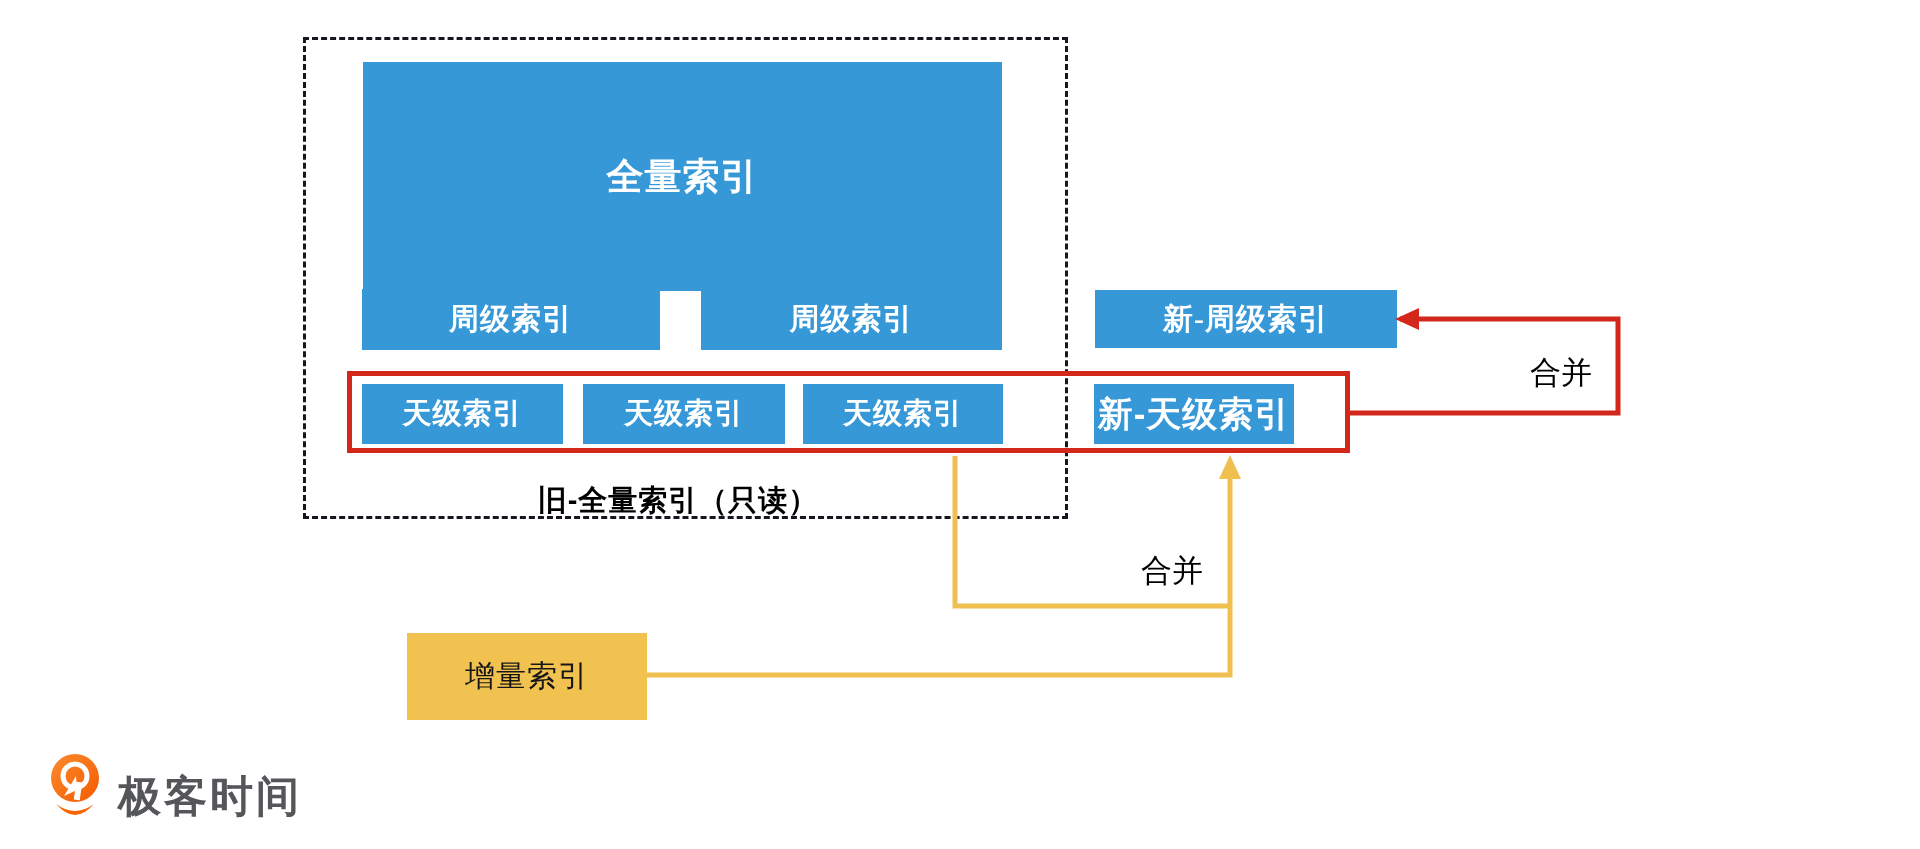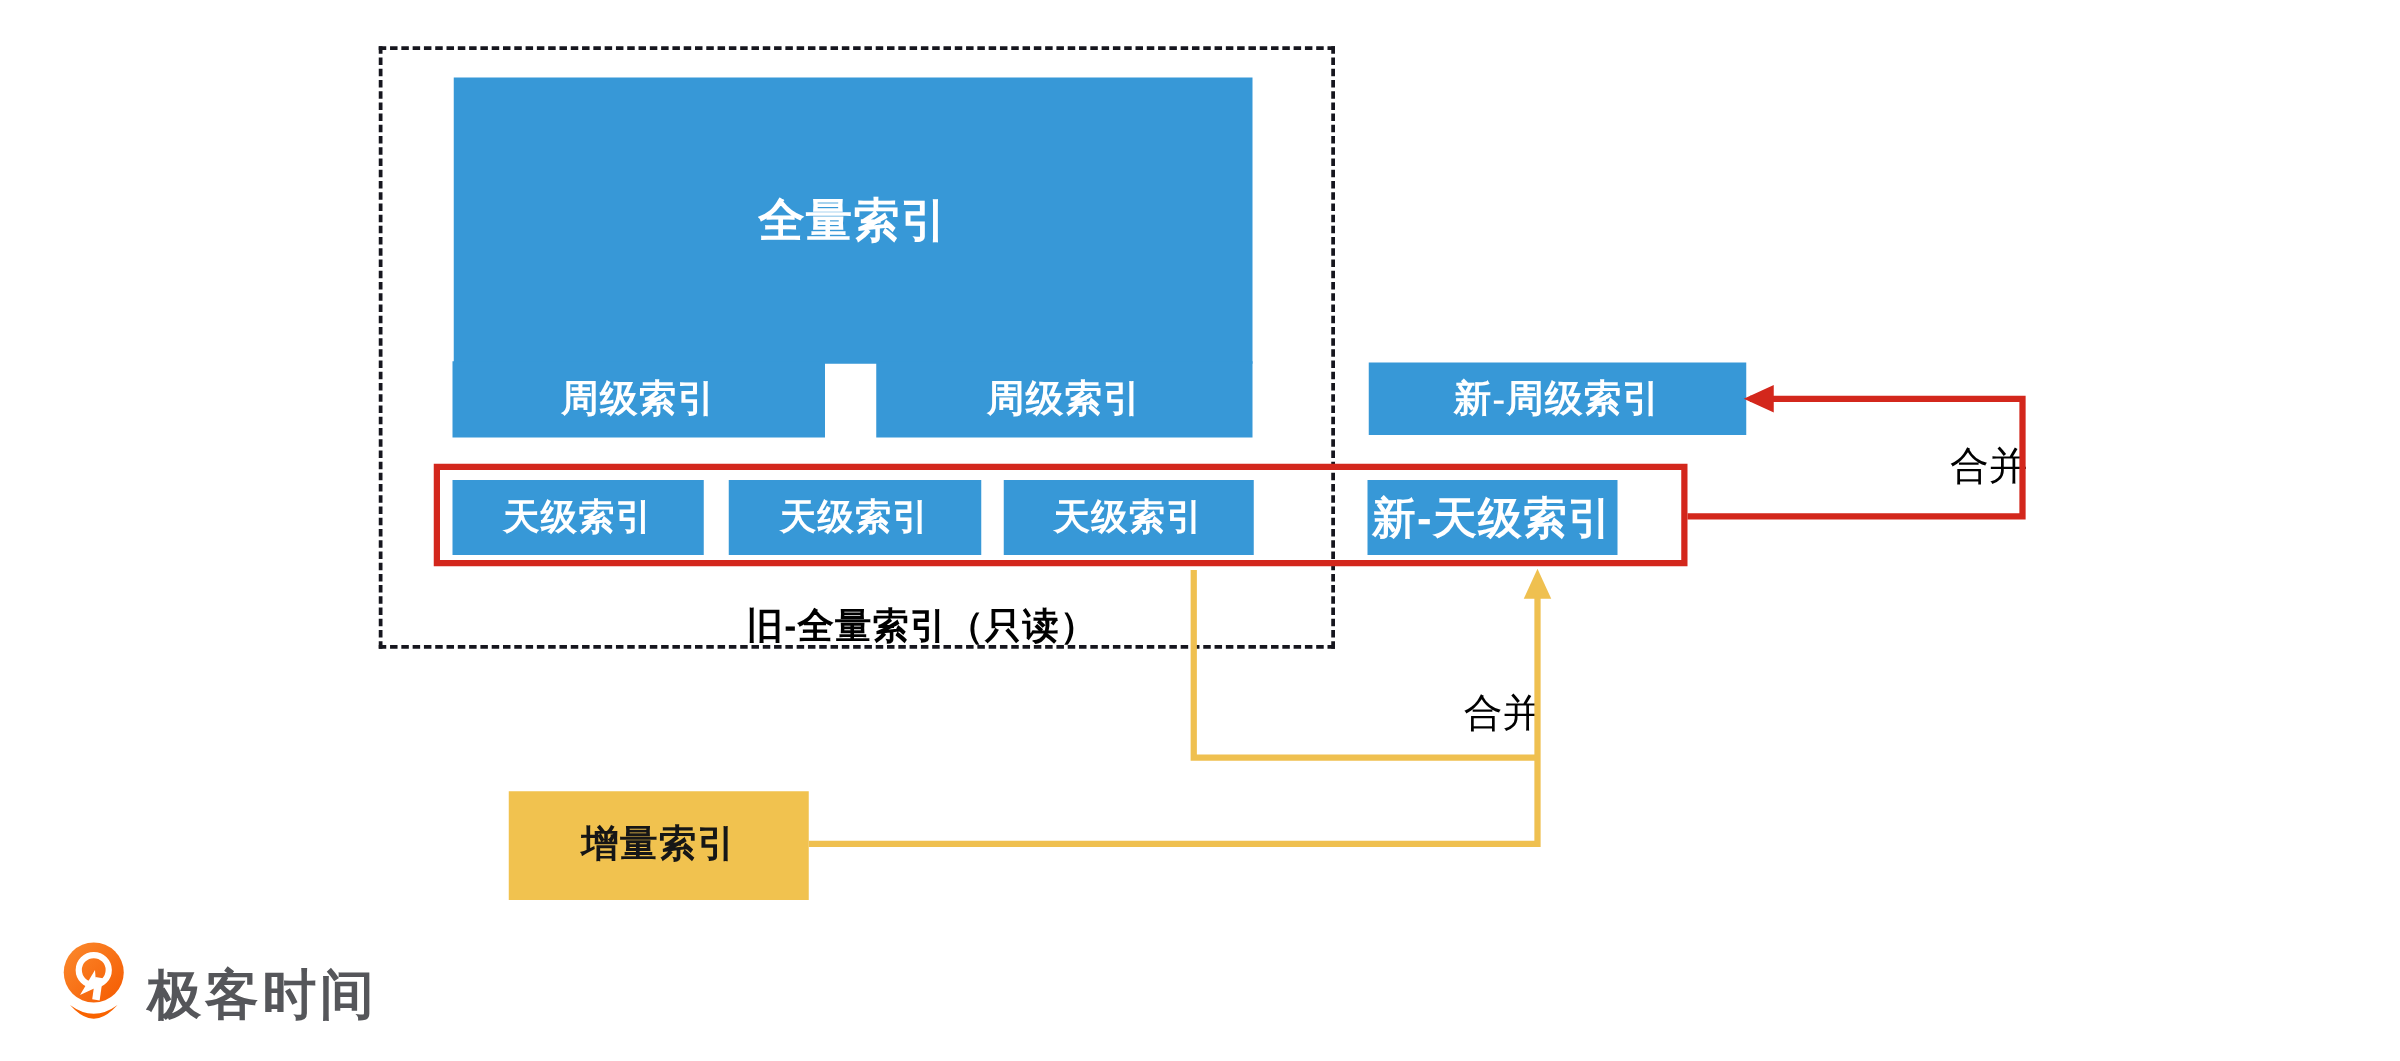--- a/index.html
+++ b/index.html
@@ -64,29 +64,29 @@
     top: 633px;
     width: 240px;
     height: 87px;
     background: #f1c24f;
     color: #161616;
     display: flex;
     flex-direction: column;
     align-items: center;
     justify-content: center;
     font-size: 30px;
-    font-weight: 700;
+    font-weight: 400;
     line-height: 1.35;
     letter-spacing: 1px;
   }
   
   .caption {
     position: absolute;
     color: #000000;
-    text-align: right;
+    text-align: center;
   }
   .caption-old {
     left: 478px;
     top: 481px;
     width: 400px;
     font-size: 29px;
     font-weight: 600;
     letter-spacing: 1px;
   }
   .caption-merge-red {

